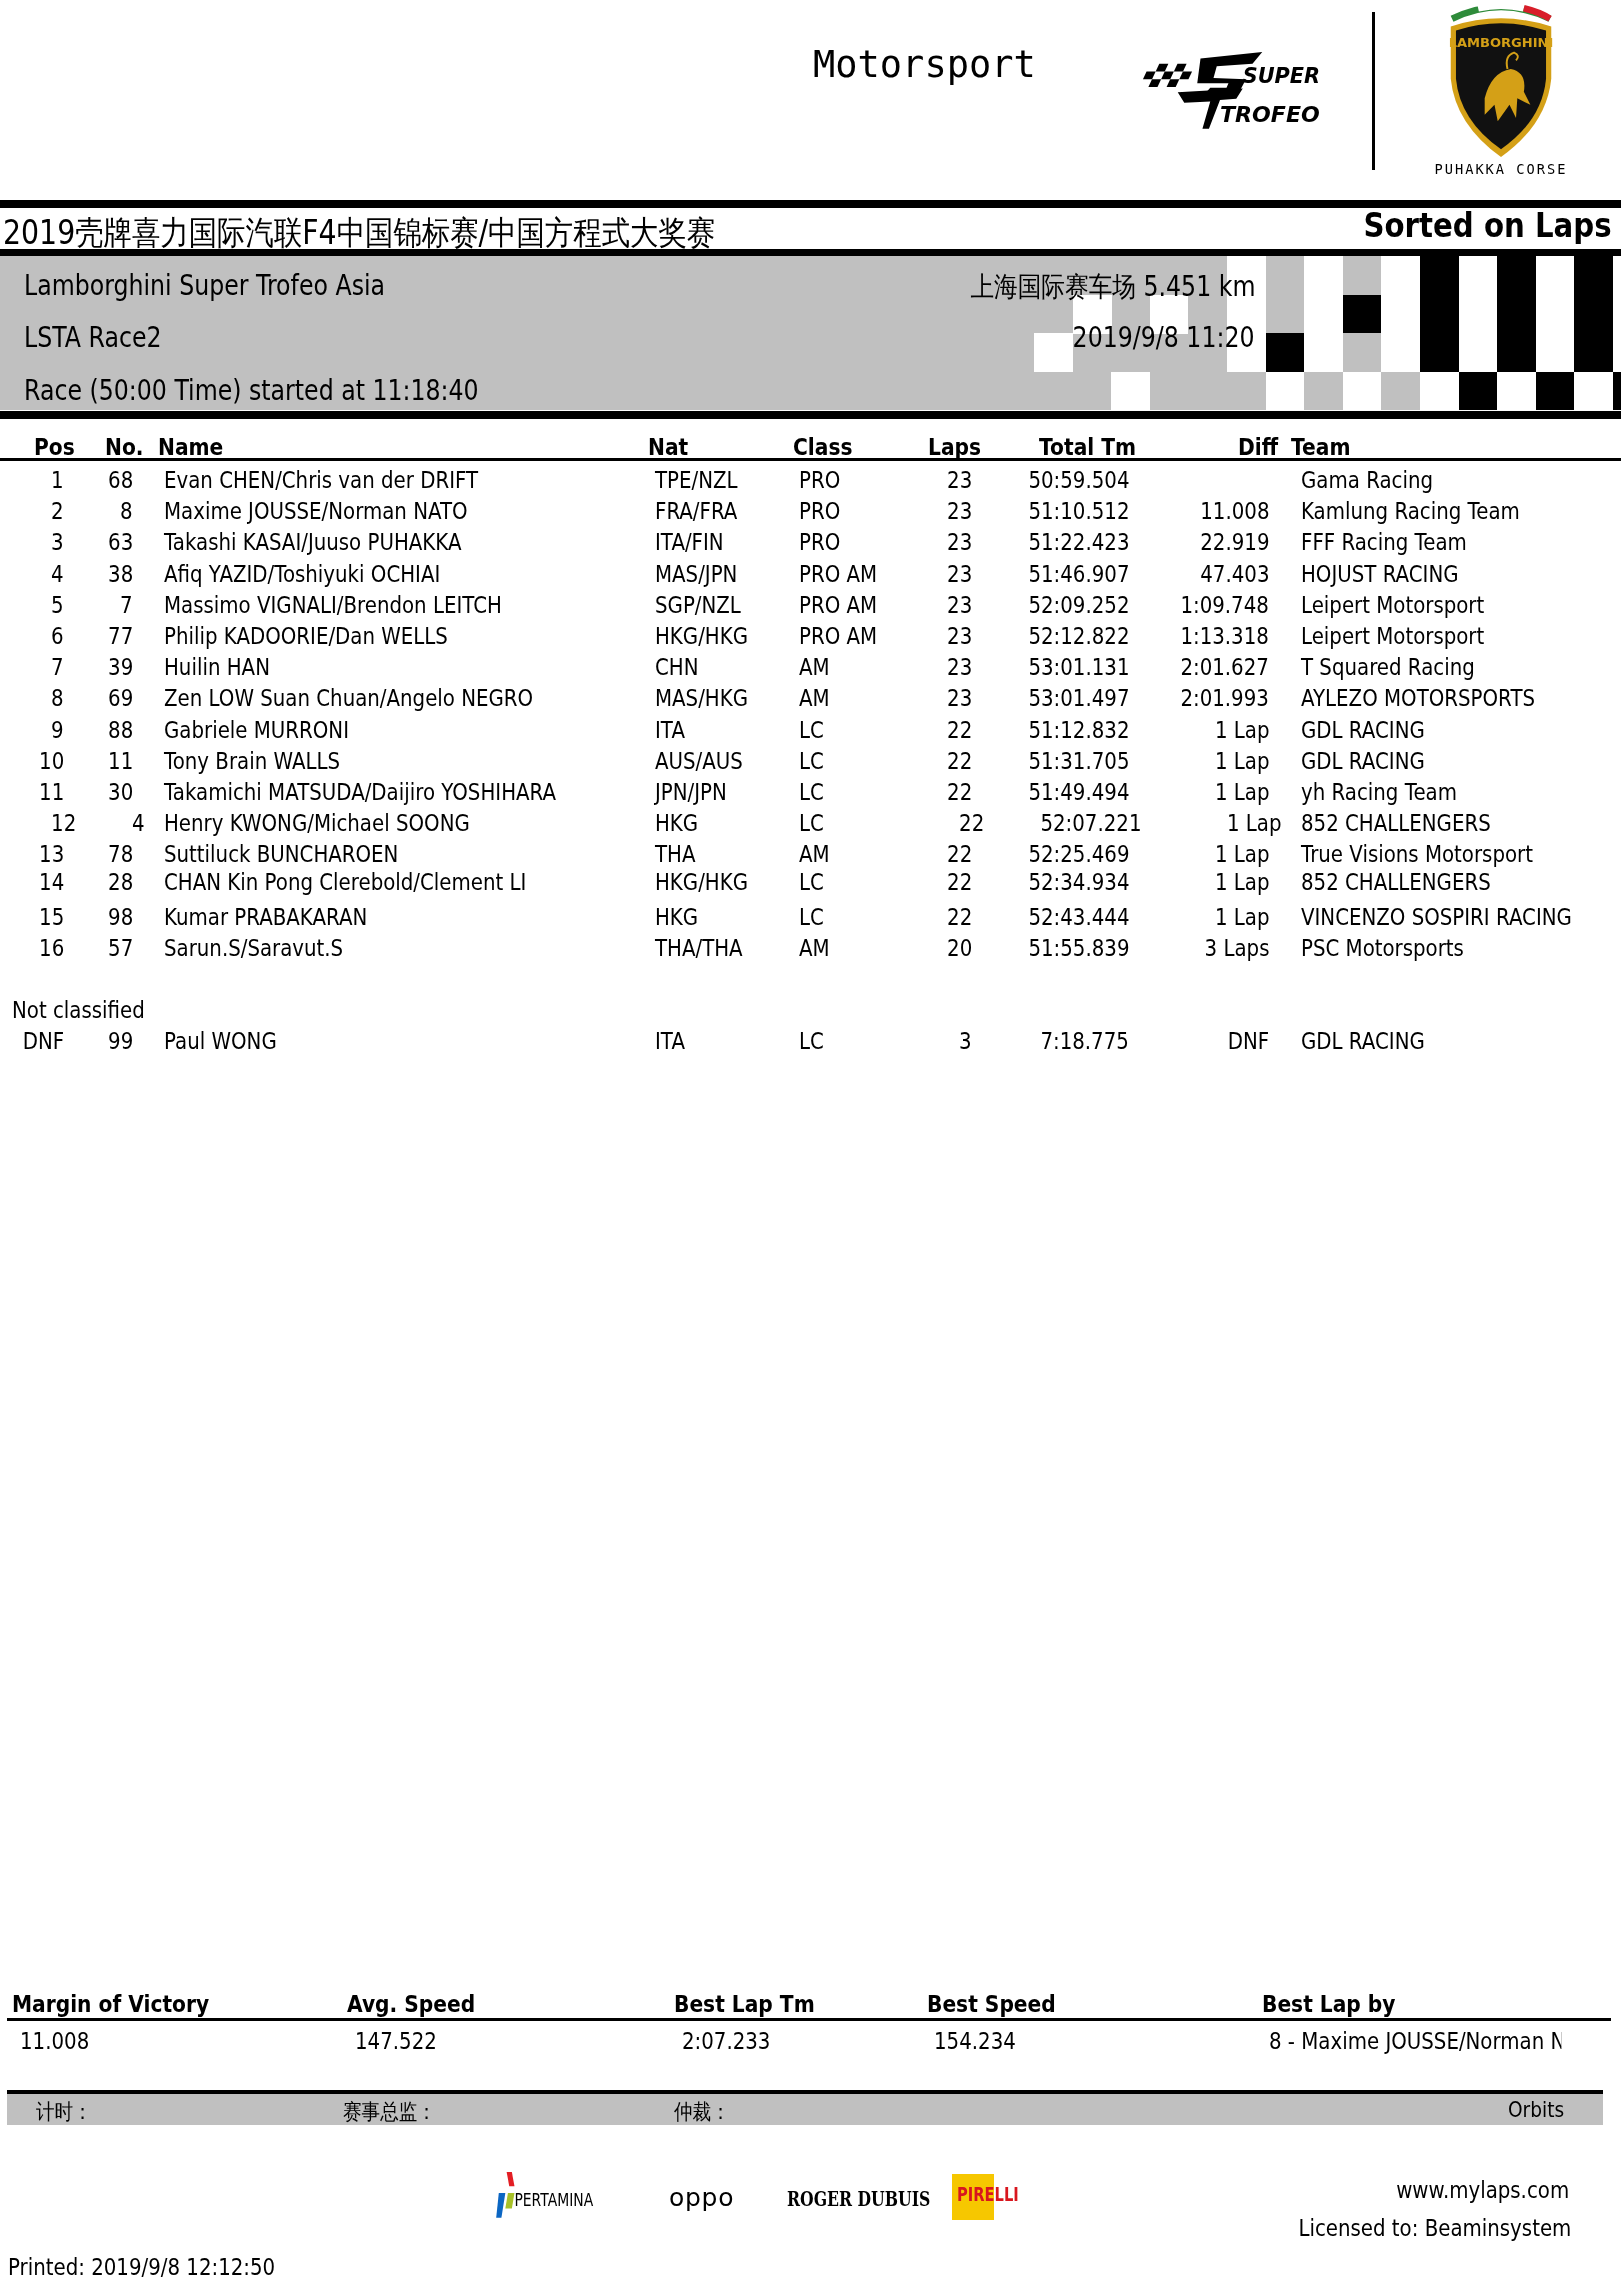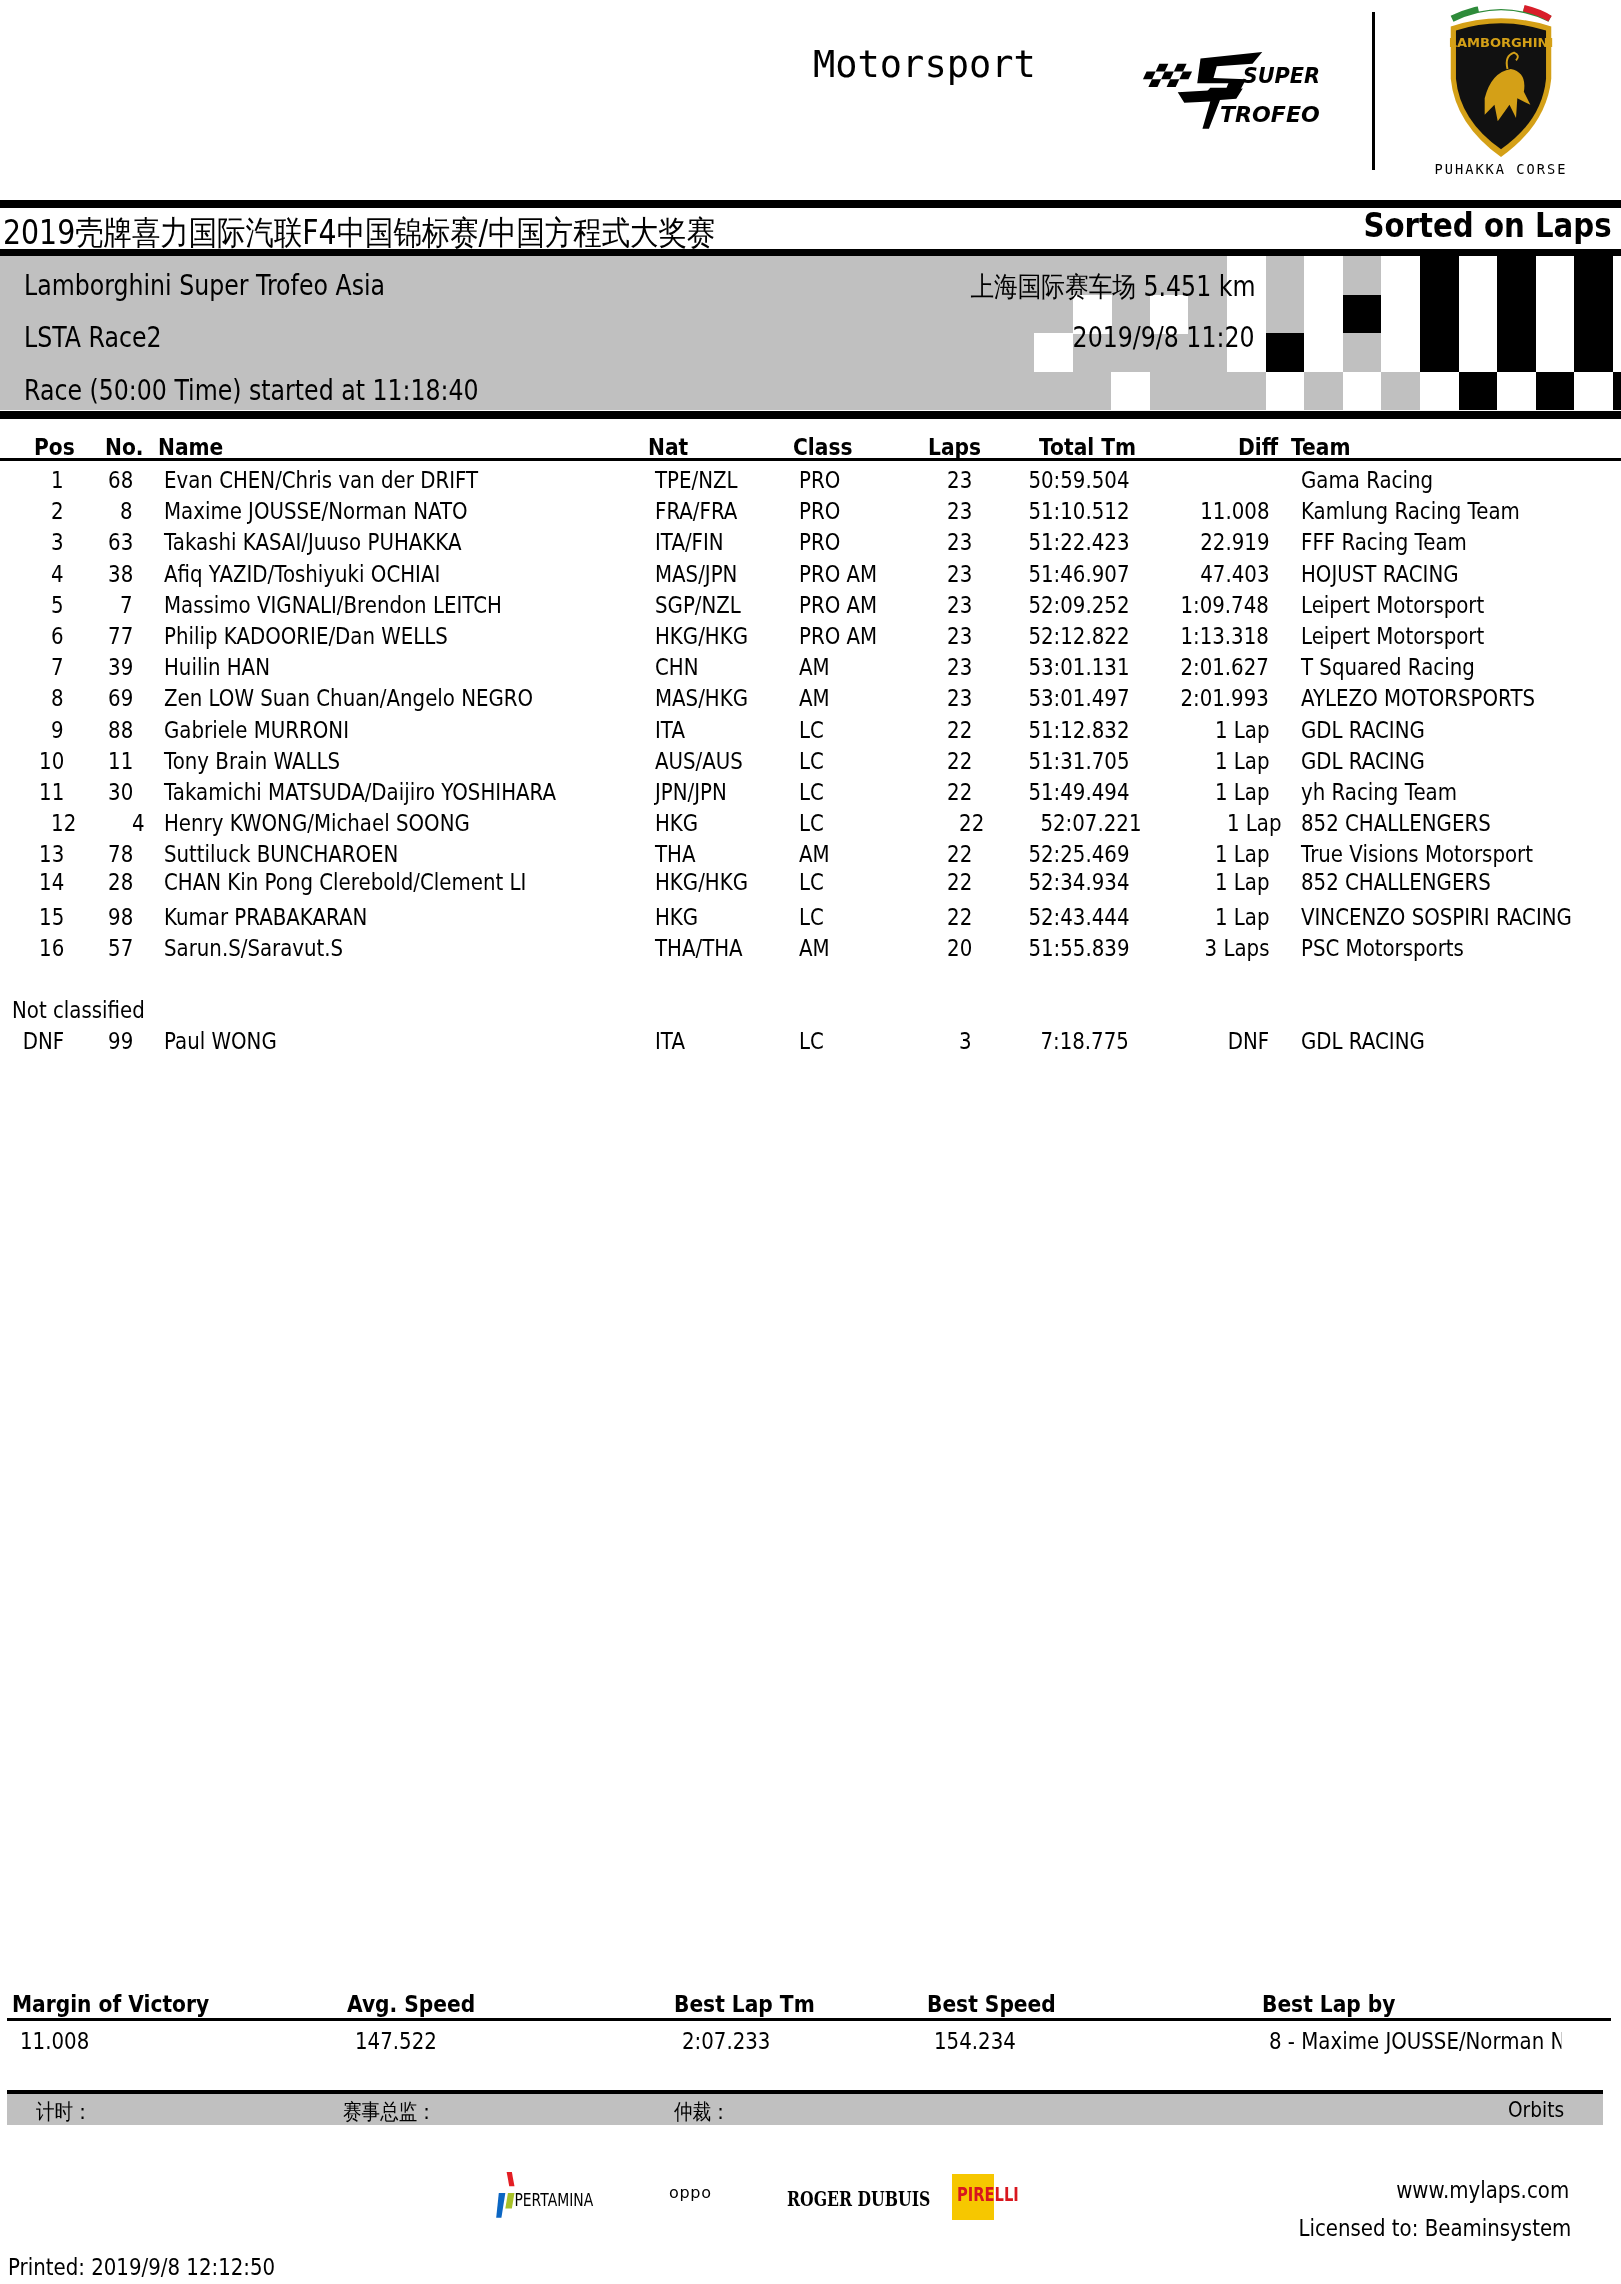--- a/index.html
+++ b/index.html
@@ -59,21 +59,21 @@
   .sh { position:absolute; top:1990px; font-size:23.5px; font-weight:bold; white-space:nowrap; transform:scaleX(0.86); transform-origin:left top; }
   #summary-line { left:6.5px; top:2018px; width:1604px; height:2.6px; background:#000; }
   .sv { position:absolute; top:2028px; font-size:23px; white-space:nowrap; transform:scaleX(0.86); transform-origin:left top; }
 
   #footer-line { left:6.5px; top:2090px; width:1596px; height:3.9px; background:#000; }
   #footer-band { left:6.5px; top:2094px; width:1596px; height:31px; background:#c0c0c0; }
   .fb { position:absolute; top:2097px; font-size:21.6px; white-space:nowrap; transform:scaleX(0.86); transform-origin:left top; }
 
   
   #sponsor-pertamina { left:496px; top:2172px; width:144px; height:47px; }
-  #sponsor-oppo { left:669px; top:2183px; font-size:16px; letter-spacing:0.7px; }
+  #sponsor-oppo { left:669px; top:2183px; font-size:25px; letter-spacing:0.7px; }
   #sponsor-roger { left:787px; top:2188px; font-family:"DejaVu Serif","Liberation Serif", serif; font-size:19.6px; font-weight:bold; transform:scaleX(0.8); transform-origin:left top; white-space:nowrap; }
   #sponsor-pirelli { left:952px; top:2174px; width:42px; height:46px; background:#f6c700; width:42px; }
   #sponsor-pirelli-text { position:absolute; left:5.2px; top:9.2px; color:#d8161e; font-weight:bold; font-size:19.6px; transform:scaleX(0.75); transform-origin:left top; font-family:"DejaVu Sans", sans-serif; }
   #mylaps-url { right:52px; top:2177px; font-size:23px; transform:scaleX(0.86); transform-origin:right top; white-space:nowrap; }
   #licensed-to { right:50px; top:2215px; font-size:23px; transform:scaleX(0.86); transform-origin:right top; white-space:nowrap; }
   #printed { left:7.8px; top:2254px; font-size:23px; transform:scaleX(0.86); transform-origin:left top; white-space:nowrap; }
 </style>
 </head>
 <body>
 

